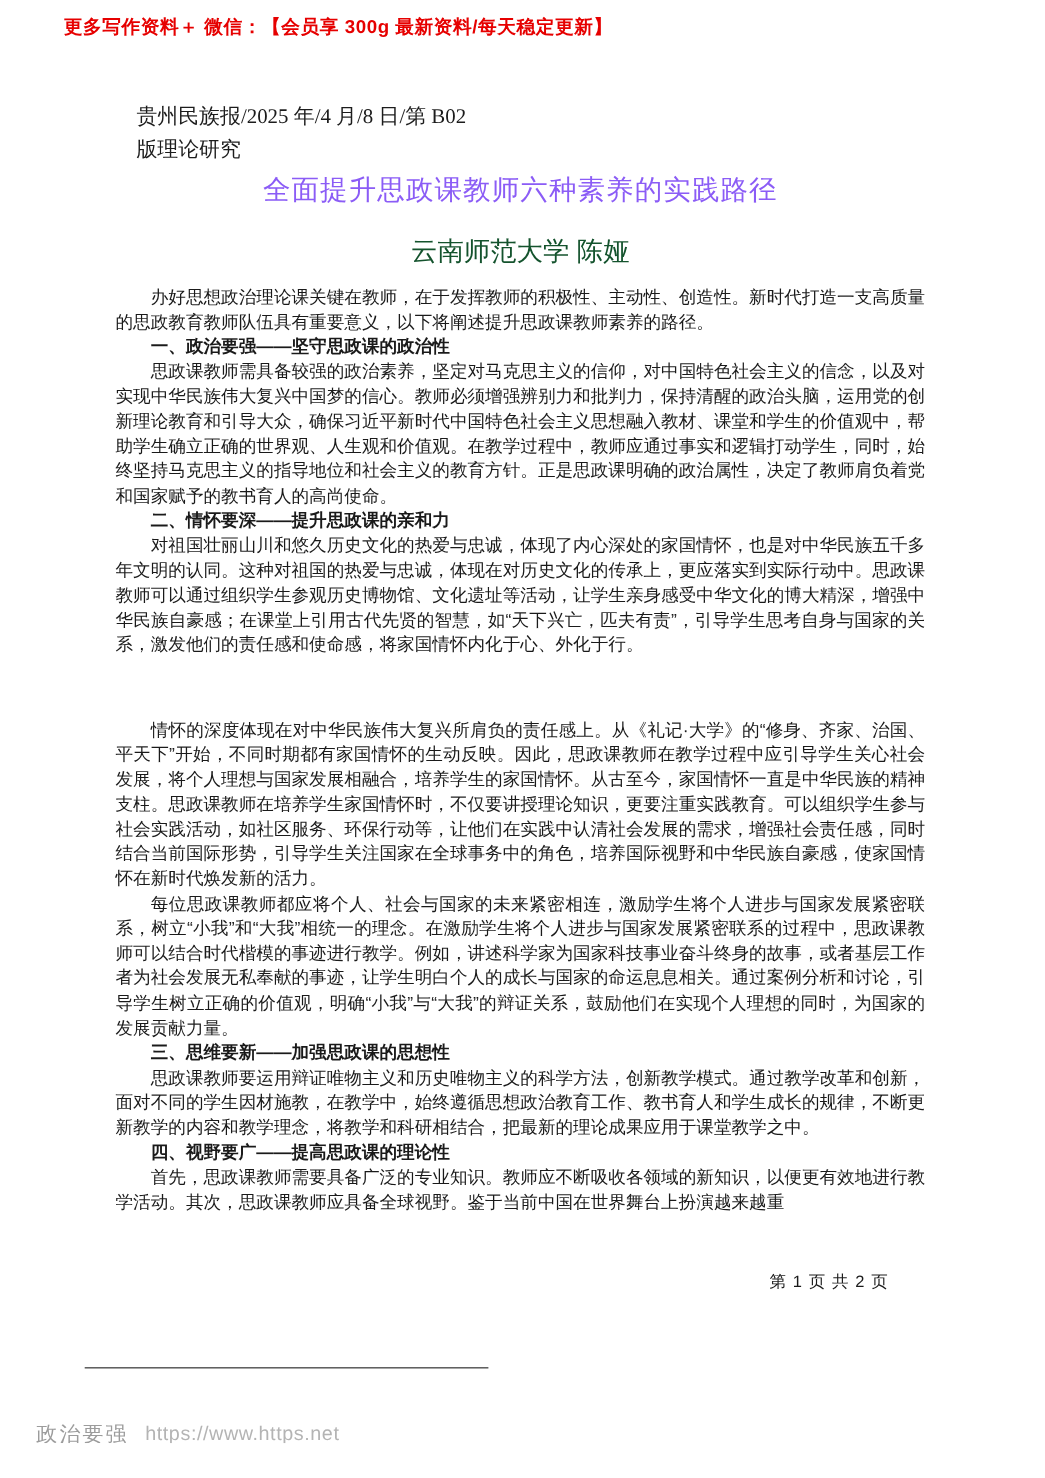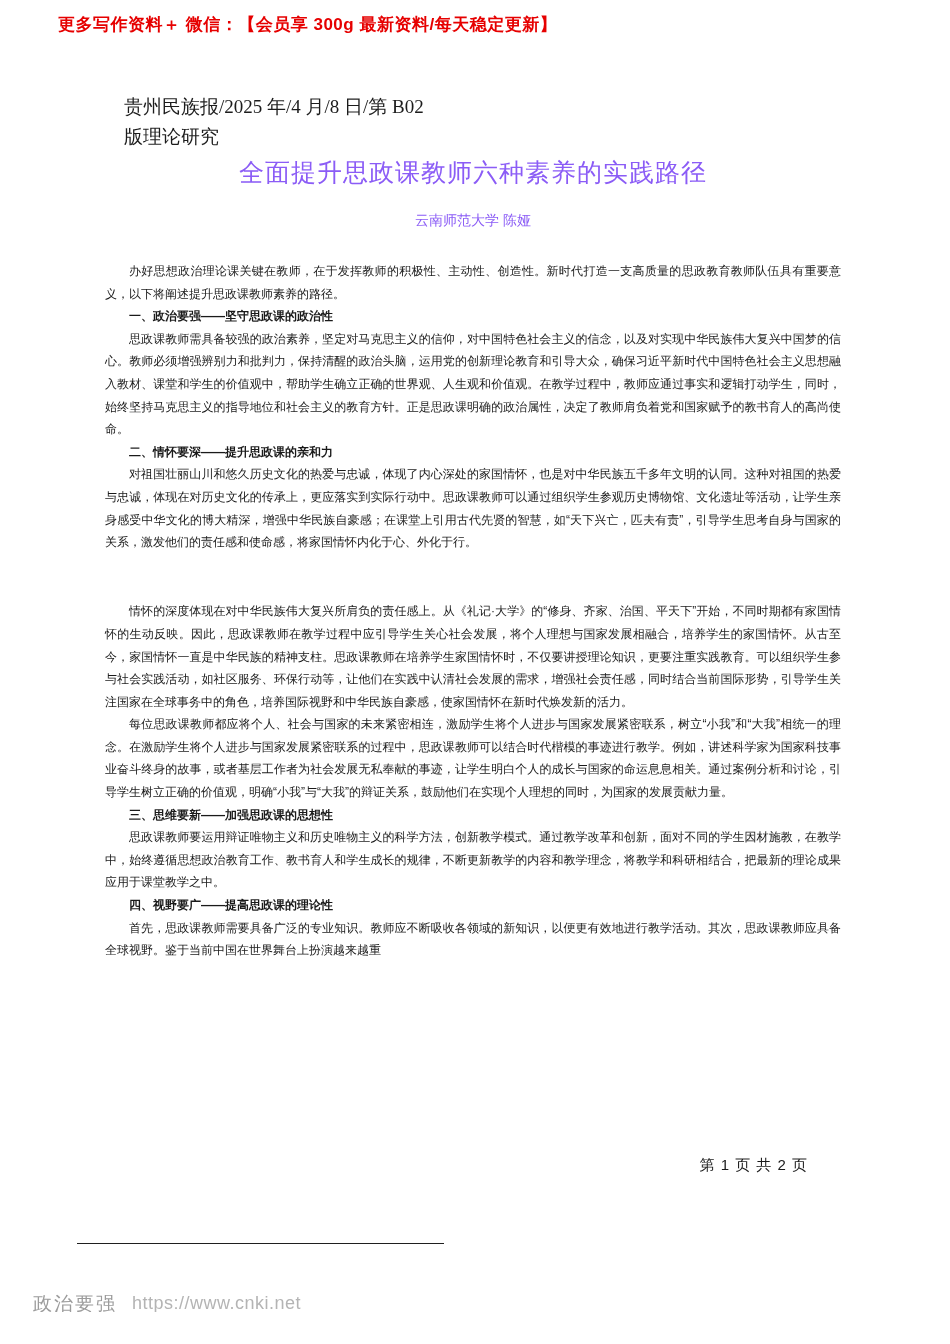--- a/index.html
+++ b/index.html
@@ -26,25 +26,25 @@
   .title {
     position:absolute; left:105px; top:156px; width:736px;
     text-align:center;
     font-size:25px; font-weight:500;
     color:#8b5cf6;
     letter-spacing:1px;
   }
   .byline {
     position:absolute; left:105px; top:212px; width:736px;
     text-align:center;
-    font-size:14px; color:#8b5cf6;
+    font-size:24px; color:#14532d;
   }
   .article-body {
     position:absolute; left:105px; top:260px; width:736px;
-    font-size:12px; line-height:22.6px;
+    font-size:16px; line-height:22.6px;
     text-align:justify;
     color:#1a1a1a;
   }
   .article-body .para   { margin:0; text-indent:2em; }
   .article-body .heading{ margin:0; text-indent:2em;font-weight:bold; }
   .article-body .spacer { height:22.6px; }
   .pagenum {
     position:absolute; top:1136px; right:142px;
     font-size:15px; color:#1a1a1a;
     letter-spacing:1px;
@@ -93,15 +93,15 @@
       <p class="heading">四、视野要广——提高思政课的理论性</p>
       <p class="para">首先，思政课教师需要具备广泛的专业知识。教师应不断吸收各领域的新知识，以便更有效地进行教学活动。其次，思政课教师应具备全球视野。鉴于当前中国在世界舞台上扮演越来越重</p>
     </div>
 
   <div class="pagenum">第 1 页 共 2 页</div>
 
   <div class="rule"></div>
 
   <div class="footer-brand">政治要强</div>
 
-  <div class="footer-url">https://www.cnki.net</div>
+  <div class="footer-url">https://www.https.net</div>
 
 </div>
 
 </body></html>

